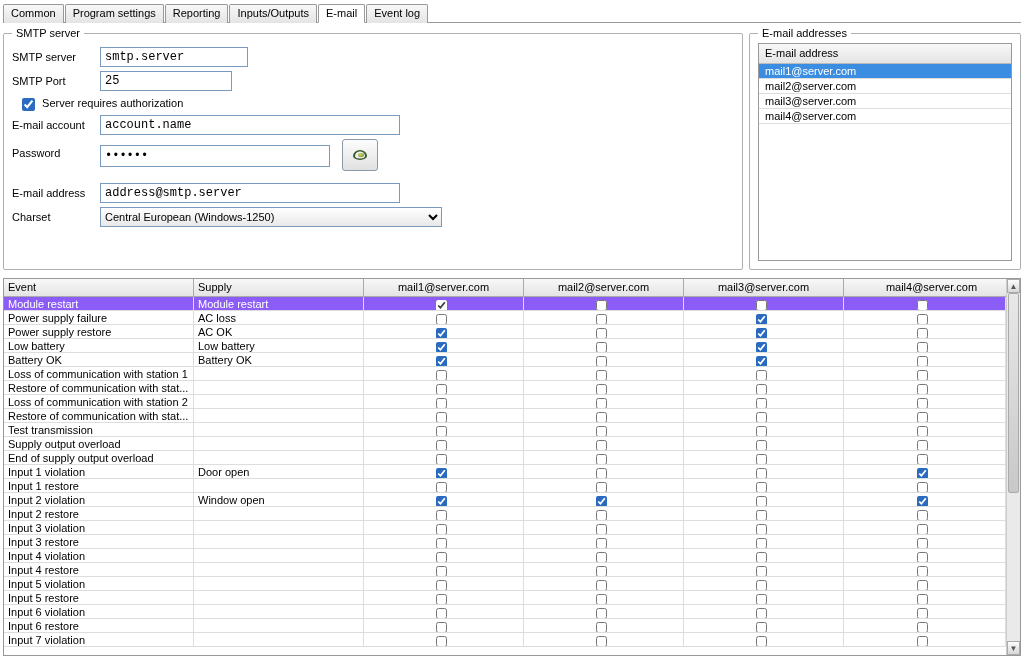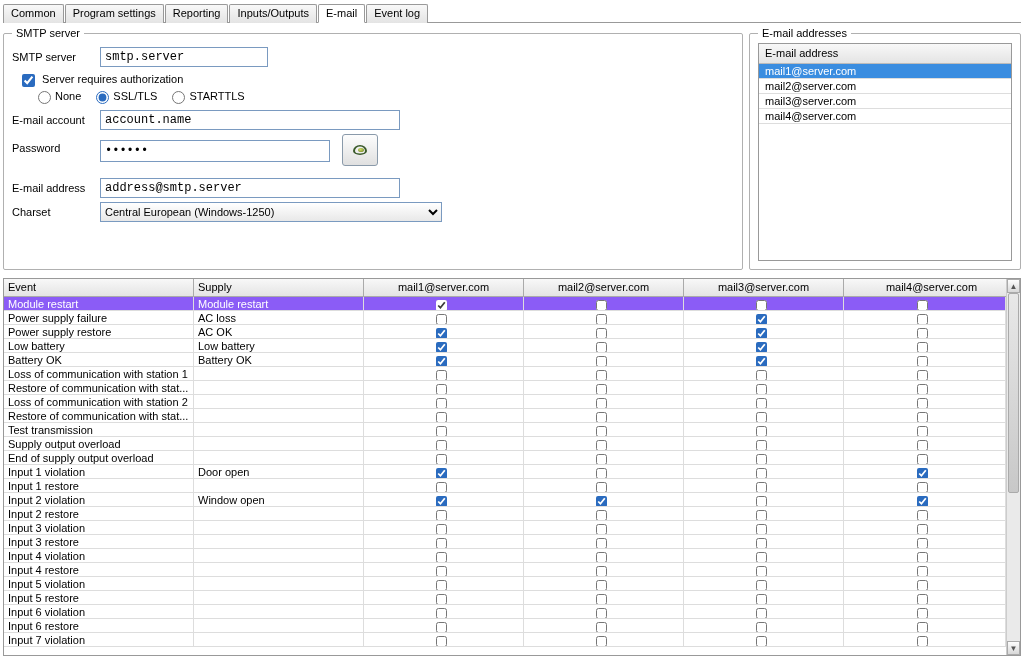--- a/index.html
+++ b/index.html
@@ -8,21 +8,21 @@
   .tab { border:1px solid #999; border-bottom:none; padding:2px 7px; margin-right:1px; background:linear-gradient(#f8f8f8,#e4e4e4); cursor:pointer; position:relative; top:1px; border-radius:2px 2px 0 0;}
   .tab.active { background:#fff; border-bottom:1px solid #fff; }
   .top-row { display:flex; gap:6px; margin-top:4px;}
   fieldset { border:1px solid #b0b0b0; border-radius:2px; padding:4px 8px 8px 8px; margin:0; }
   legend { font-size:11px; padding:0 4px; }
   .smtp-fs { flex: 0 0 740px; }
   .addr-fs { flex: 1 1 auto; }
   .form-row { display:flex; align-items:center; margin:4px 0; }
   .form-label { width: 88px; }
   input[type=text], input[type=password] { height:20px; border:1px solid #7a9ac0; padding:1px 4px; font-family:'Courier New', monospace; font-size:12px; background:#fff;}
-  .i-wide { width: 168px; }
+  .i-wide { width: 148px; }
   .i-port { width: 132px; }
   .i-acc { width: 300px; }
   .i-pass { width: 230px; }
   .i-addr { width: 300px; }
   .checkbox-row { margin:6px 0 3px 10px;}
   .radio-group { margin-left: 26px; margin-bottom:6px;}
   input[type=checkbox], input[type=radio] { vertical-align:middle; margin:0 4px 0 0; accent-color:#2a6bbf;}
   label.inline { margin-right:12px; vertical-align:middle;}
   .eye-btn { width:36px; height:32px; border:1px solid #8a9aaa; border-radius:3px; background:linear-gradient(#fdfdfd,#e0e0e0); margin-left:12px; display:flex; align-items:center; justify-content:center; cursor:pointer;}
   .eye { width:14px; height:14px; border:2px solid #3a5a2a; border-radius:50% 50% 50% 50% / 60% 60% 40% 40%; position:relative; transform:scaleY(0.7);}
@@ -61,30 +61,29 @@
     <div class="tab">Event log</div>
   </div>
 
 <div class="top-row">
   <fieldset class="smtp-fs">
     <legend>SMTP server</legend>
     <div class="form-row">
       <span class="form-label">SMTP server</span>
       <input type="text" class="i-wide" value="smtp.server" style="">
     </div>
+    <div class="form-row">
+      <span class="form-label">SMTP Port</span>
+      <input type="text" class="i-port" value="25" style="">
+    </div>
     <div class="checkbox-row">
       <label class="inline">
         <input type="checkbox" checked="" style="">
         <span>Server requires authorization</span>
       </label>
-    </div>
-    <div class="radio-group">
-      <label class="inline"><input type="radio" name="enc" style=""><span>None</span></label>
-      <label class="inline"><input type="radio" name="enc" checked="" style=""><span>SSL/TLS</span></label>
-      <label class="inline"><input type="radio" name="enc" style=""><span>STARTTLS</span></label>
     </div>
     <div class="form-row">
       <span class="form-label">E-mail account</span>
       <input type="text" class="i-acc" value="account.name" style="">
     </div>
     <div class="form-row" style="align-items:stretch;">
       <span class="form-label" style="padding-top:8px;">Password</span>
       <input type="text" class="i-pass" style="height: 22px; margin-top: 6px;" value="••••••">
       <div class="eye-btn">
           <div class="eye"></div>

